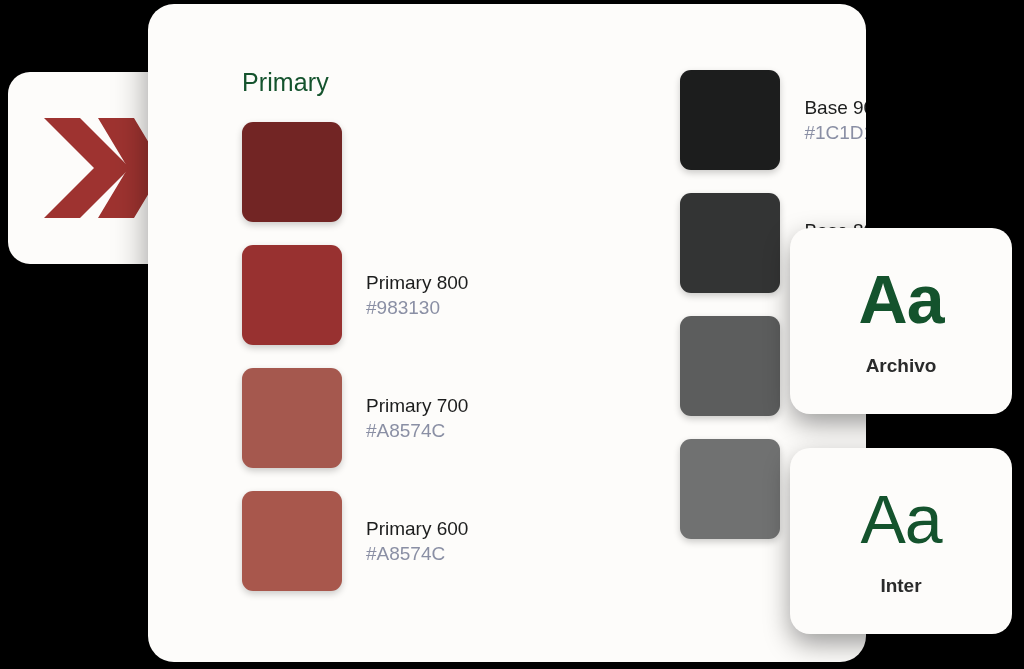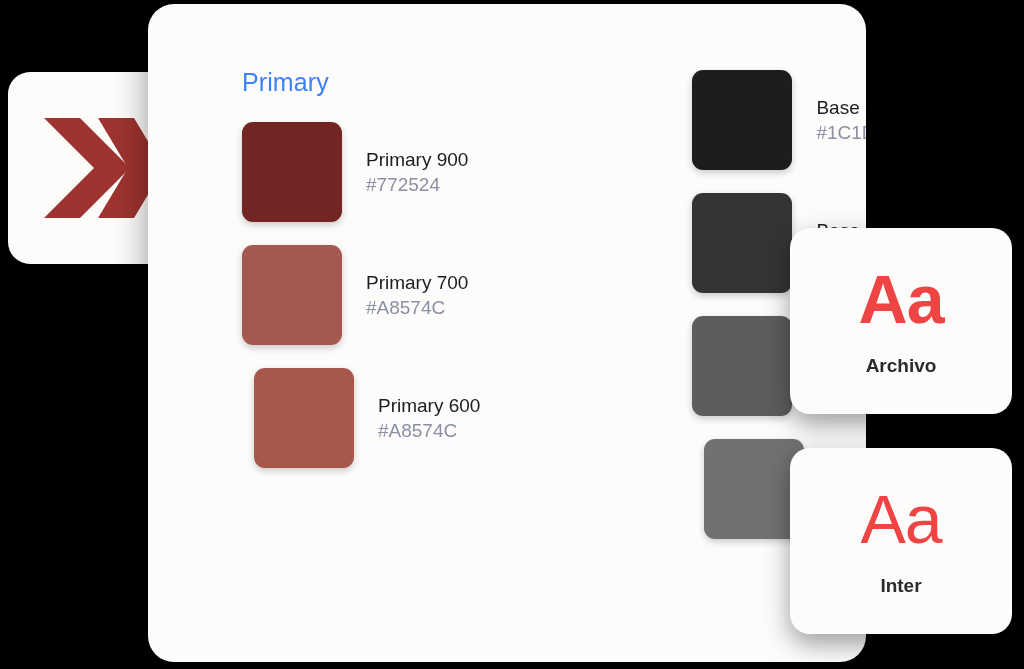--- a/index.html
+++ b/index.html
@@ -58,33 +58,33 @@
   .columns {
     display: flex;
     padding-left: 94px;
     gap: 212px;
   }
   .col { width: 250px; }
 
   .col-title {
     font-size: 25px;
     font-weight: 400;
-    color: #3b82f6;
+    color: #14532d;
     letter-spacing: 0.1px;
     margin-bottom: 27px;
     line-height: 1;
   }
 
   .swatch-row {
     display: flex;
     align-items: center;
     height: 100px;
     margin-bottom: 23px;
   }
-  .swatch-row:last-child { margin-bottom: 0; margin-left: 12px; }
+  .swatch-row:last-child { margin-bottom: 0; }
 
   .swatch {
     width: 100px;
     height: 100px;
     border-radius: 11px;
     flex: none;
     box-shadow: 0 3px 7px rgba(0,0,0,0.20);
   }
 
   .swatch-meta {
@@ -117,21 +117,21 @@
     z-index: 3;
     display: flex;
     flex-direction: column;
     align-items: center;
     justify-content: center;
   }
   .font-card-archivo { left: 790px; top: 228px; }
   .font-card-inter   { left: 790px; top: 448px; }
 
   .font-sample {
-    color: #ef4444;
+    color: #14532d;
     line-height: 1;
     margin-bottom: 22px;
   }
   .font-sample-bold {
     font-size: 68px;
     font-weight: 700;
     letter-spacing: -1px;
   }
   .font-sample-regular {
     font-size: 68px;
@@ -157,26 +157,29 @@
   </div>
 
   <div class="main-panel">
     <div class="columns">
 
       <div class="col">
         <div class="col-title">Primary</div>
 
         <div class="swatch-row">
           <div class="swatch" style="background:#722524"></div>
-          <div class="swatch-meta">
-            <div class="swatch-name">Primary 900</div>
-            <div class="swatch-hex">#772524</div>
-          </div>
-        </div>
-
+        </div>
+
+        <div class="swatch-row">
+          <div class="swatch" style="background:#983130"></div>
+          <div class="swatch-meta">
+            <div class="swatch-name">Primary 800</div>
+            <div class="swatch-hex">#983130</div>
+          </div>
+        </div>
 
         <div class="swatch-row">
           <div class="swatch" style="background:#A5584E"></div>
           <div class="swatch-meta">
             <div class="swatch-name">Primary 700</div>
             <div class="swatch-hex">#A8574C</div>
           </div>
         </div>
 
         <div class="swatch-row">

